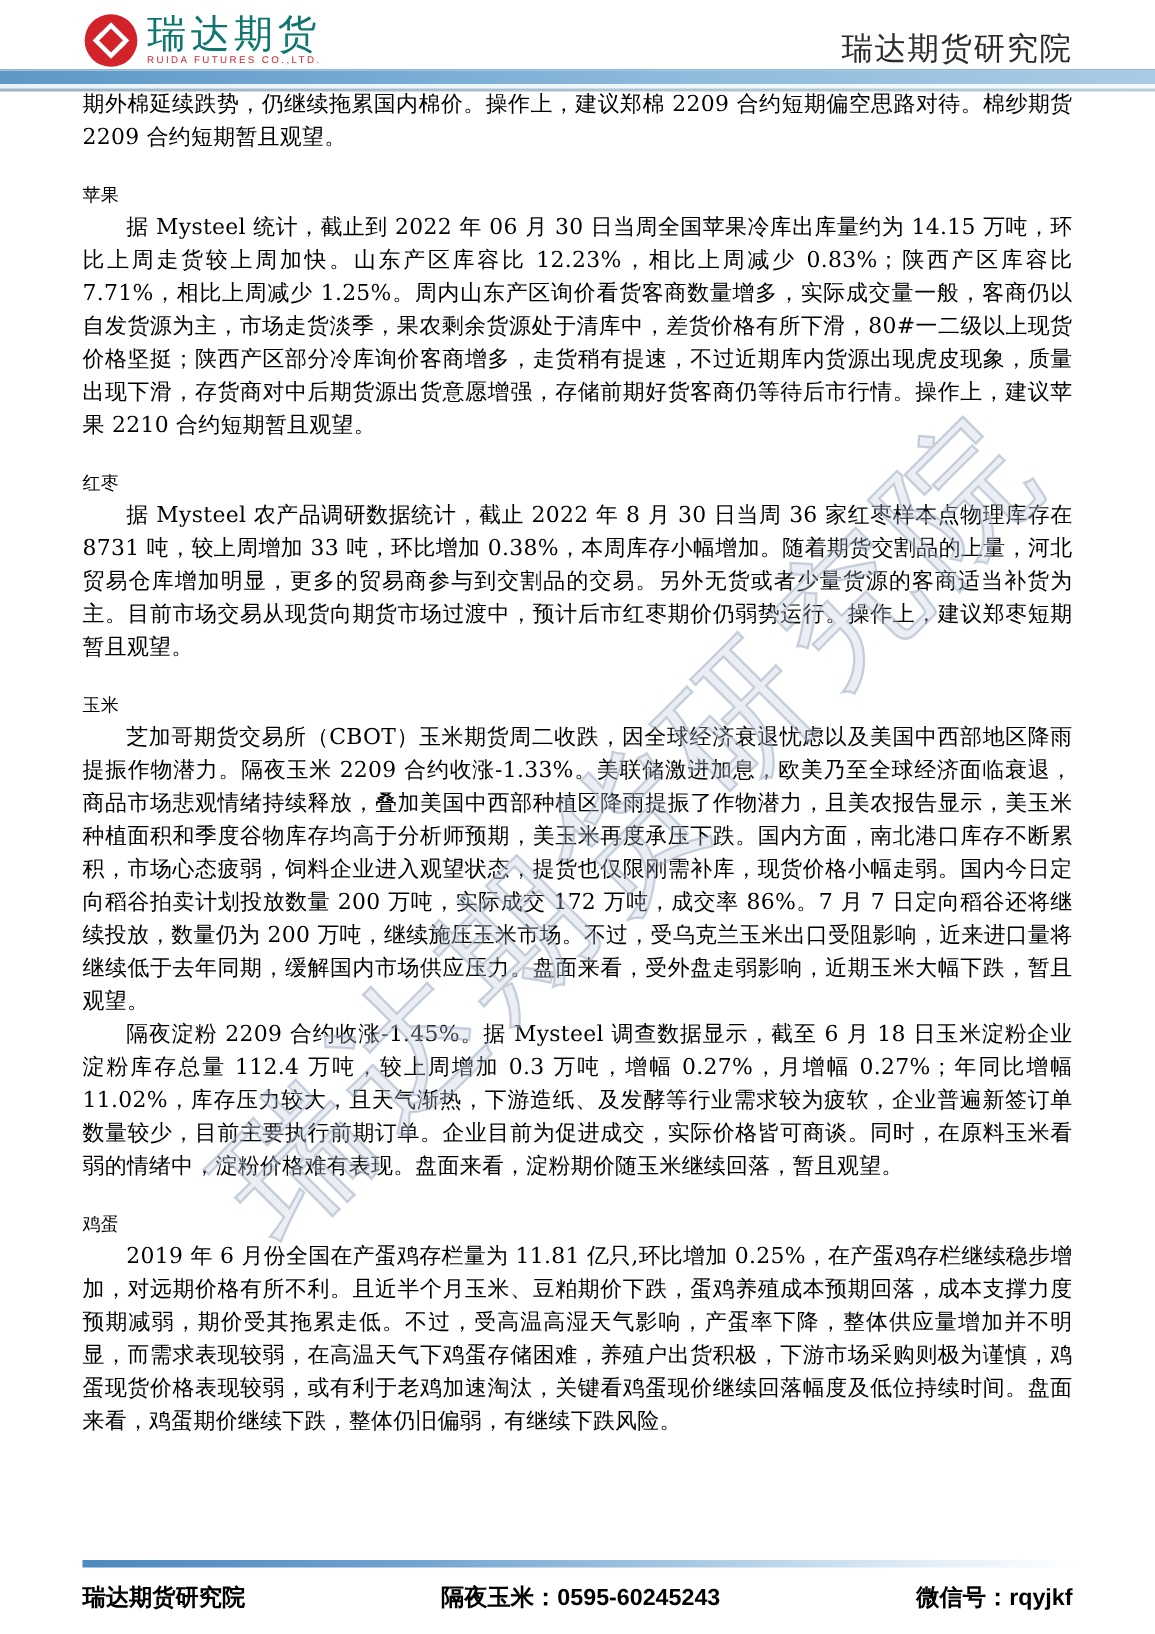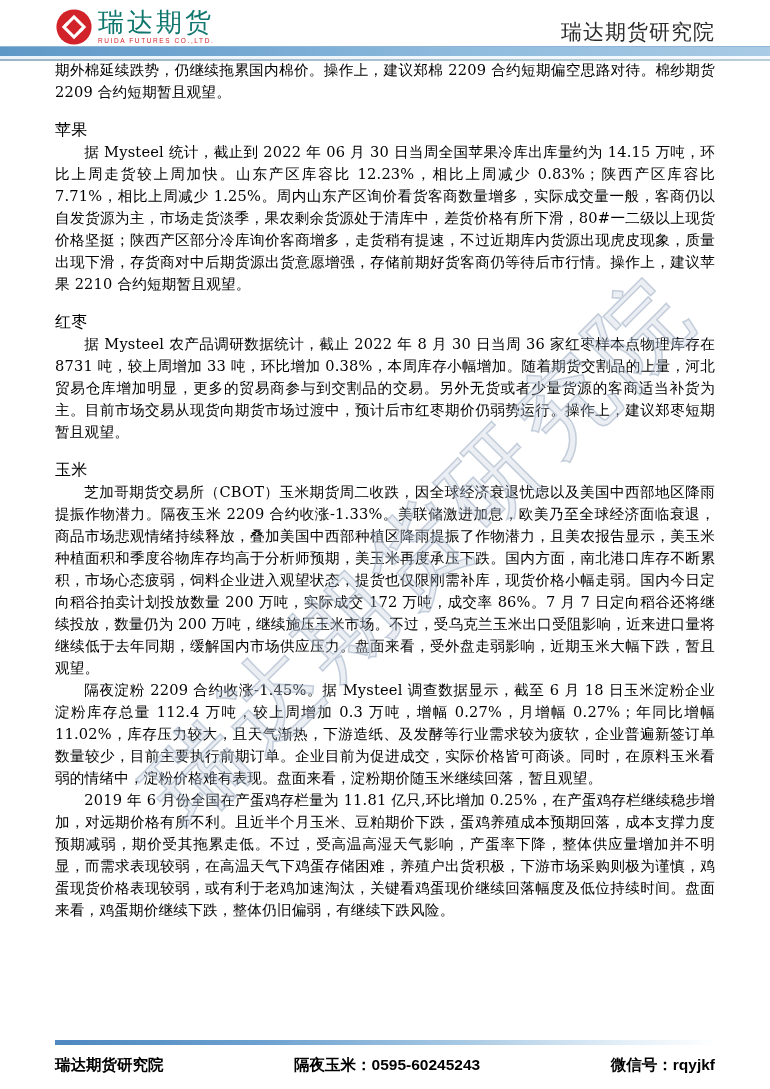--- a/index.html
+++ b/index.html
@@ -59,21 +59,21 @@
   
   .main {
     position: absolute; top: 48px; left: 55px; width: 660px;
     font-size: 14.6px; line-height: 22px; letter-spacing: 0.2px;
     text-align: justify;
     z-index: 2;
     margin-top: 11px;
   }
   .para { margin: 0; text-indent: 2em; }
   .para.no-indent { text-indent: 0; }
-  .sec-heading { margin: 16px 0 0 0; font-size: 16px; font-weight: normal; line-height: 22px; }
+  .sec-heading { margin: 16px 0 0 0; font-size: 12px; font-weight: normal; line-height: 22px; }
 
   
   .footer { position: absolute; left: 0; right: 0; top: 1038px; height: 51px; z-index: 2; }
   .footer-bar {
     position: absolute; top: 2px; left: 55px; right: 52px; height: 5px;
     background: linear-gradient(to right, #4e88bf 0%, #6ca0cf 30%, #a5c7e2 60%, #e2eef7 85%, #ffffff 100%);
   }
   .footer-row {
     position: absolute; top: 17px; left: 55px; right: 55px;
     display: flex; justify-content: space-between; align-items: baseline;
@@ -119,20 +119,21 @@
     <p class="para">据 Mysteel 统计，截止到 2022 年 06 月 30 日当周全国苹果冷库出库量约为 14.15 万吨，环比上周走货较上周加快。山东产区库容比 12.23%，相比上周减少 0.83%；陕西产区库容比 7.71%，相比上周减少 1.25%。周内山东产区询价看货客商数量增多，实际成交量一般，客商仍以自发货源为主，市场走货淡季，果农剩余货源处于清库中，差货价格有所下滑，80#一二级以上现货价格坚挺；陕西产区部分冷库询价客商增多，走货稍有提速，不过近期库内货源出现虎皮现象，质量出现下滑，存货商对中后期货源出货意愿增强，存储前期好货客商仍等待后市行情。操作上，建议苹果 2210 合约短期暂且观望。</p>
 
     <h2 class="sec-heading">红枣</h2>
     <p class="para">据 Mysteel 农产品调研数据统计，截止 2022 年 8 月 30 日当周 36 家红枣样本点物理库存在 8731 吨，较上周增加 33 吨，环比增加 0.38%，本周库存小幅增加。随着期货交割品的上量，河北贸易仓库增加明显，更多的贸易商参与到交割品的交易。另外无货或者少量货源的客商适当补货为主。目前市场交易从现货向期货市场过渡中，预计后市红枣期价仍弱势运行。操作上，建议郑枣短期暂且观望。</p>
 
     <h2 class="sec-heading">玉米</h2>
     <p class="para">芝加哥期货交易所（CBOT）玉米期货周二收跌，因全球经济衰退忧虑以及美国中西部地区降雨提振作物潜力。隔夜玉米 2209 合约收涨-1.33%。美联储激进加息，欧美乃至全球经济面临衰退，商品市场悲观情绪持续释放，叠加美国中西部种植区降雨提振了作物潜力，且美农报告显示，美玉米种植面积和季度谷物库存均高于分析师预期，美玉米再度承压下跌。国内方面，南北港口库存不断累积，市场心态疲弱，饲料企业进入观望状态，提货也仅限刚需补库，现货价格小幅走弱。国内今日定向稻谷拍卖计划投放数量 200 万吨，实际成交 172 万吨，成交率 86%。7 月 7 日定向稻谷还将继续投放，数量仍为 200 万吨，继续施压玉米市场。不过，受乌克兰玉米出口受阻影响，近来进口量将继续低于去年同期，缓解国内市场供应压力。盘面来看，受外盘走弱影响，近期玉米大幅下跌，暂且观望。</p>
 
     <p class="para">隔夜淀粉 2209 合约收涨-1.45%。据 Mysteel 调查数据显示，截至 6 月 18 日玉米淀粉企业淀粉库存总量 112.4 万吨，较上周增加 0.3 万吨，增幅 0.27%，月增幅 0.27%；年同比增幅 11.02%，库存压力较大，且天气渐热，下游造纸、及发酵等行业需求较为疲软，企业普遍新签订单数量较少，目前主要执行前期订单。企业目前为促进成交，实际价格皆可商谈。同时，在原料玉米看弱的情绪中，淀粉价格难有表现。盘面来看，淀粉期价随玉米继续回落，暂且观望。</p>
 
+    <h2 class="sec-heading">鸡蛋</h2>
     <p class="para">2019 年 6 月份全国在产蛋鸡存栏量为 11.81 亿只,环比增加 0.25%，在产蛋鸡存栏继续稳步增加，对远期价格有所不利。且近半个月玉米、豆粕期价下跌，蛋鸡养殖成本预期回落，成本支撑力度预期减弱，期价受其拖累走低。不过，受高温高湿天气影响，产蛋率下降，整体供应量增加并不明显，而需求表现较弱，在高温天气下鸡蛋存储困难，养殖户出货积极，下游市场采购则极为谨慎，鸡蛋现货价格表现较弱，或有利于老鸡加速淘汰，关键看鸡蛋现价继续回落幅度及低位持续时间。盘面来看，鸡蛋期价继续下跌，整体仍旧偏弱，有继续下跌风险。</p>
 
 
   </div>
 
   <div class="footer">
     <div class="footer-bar"></div>
     <div class="footer-row">
       <span>瑞达期货研究院</span>
       <span>

